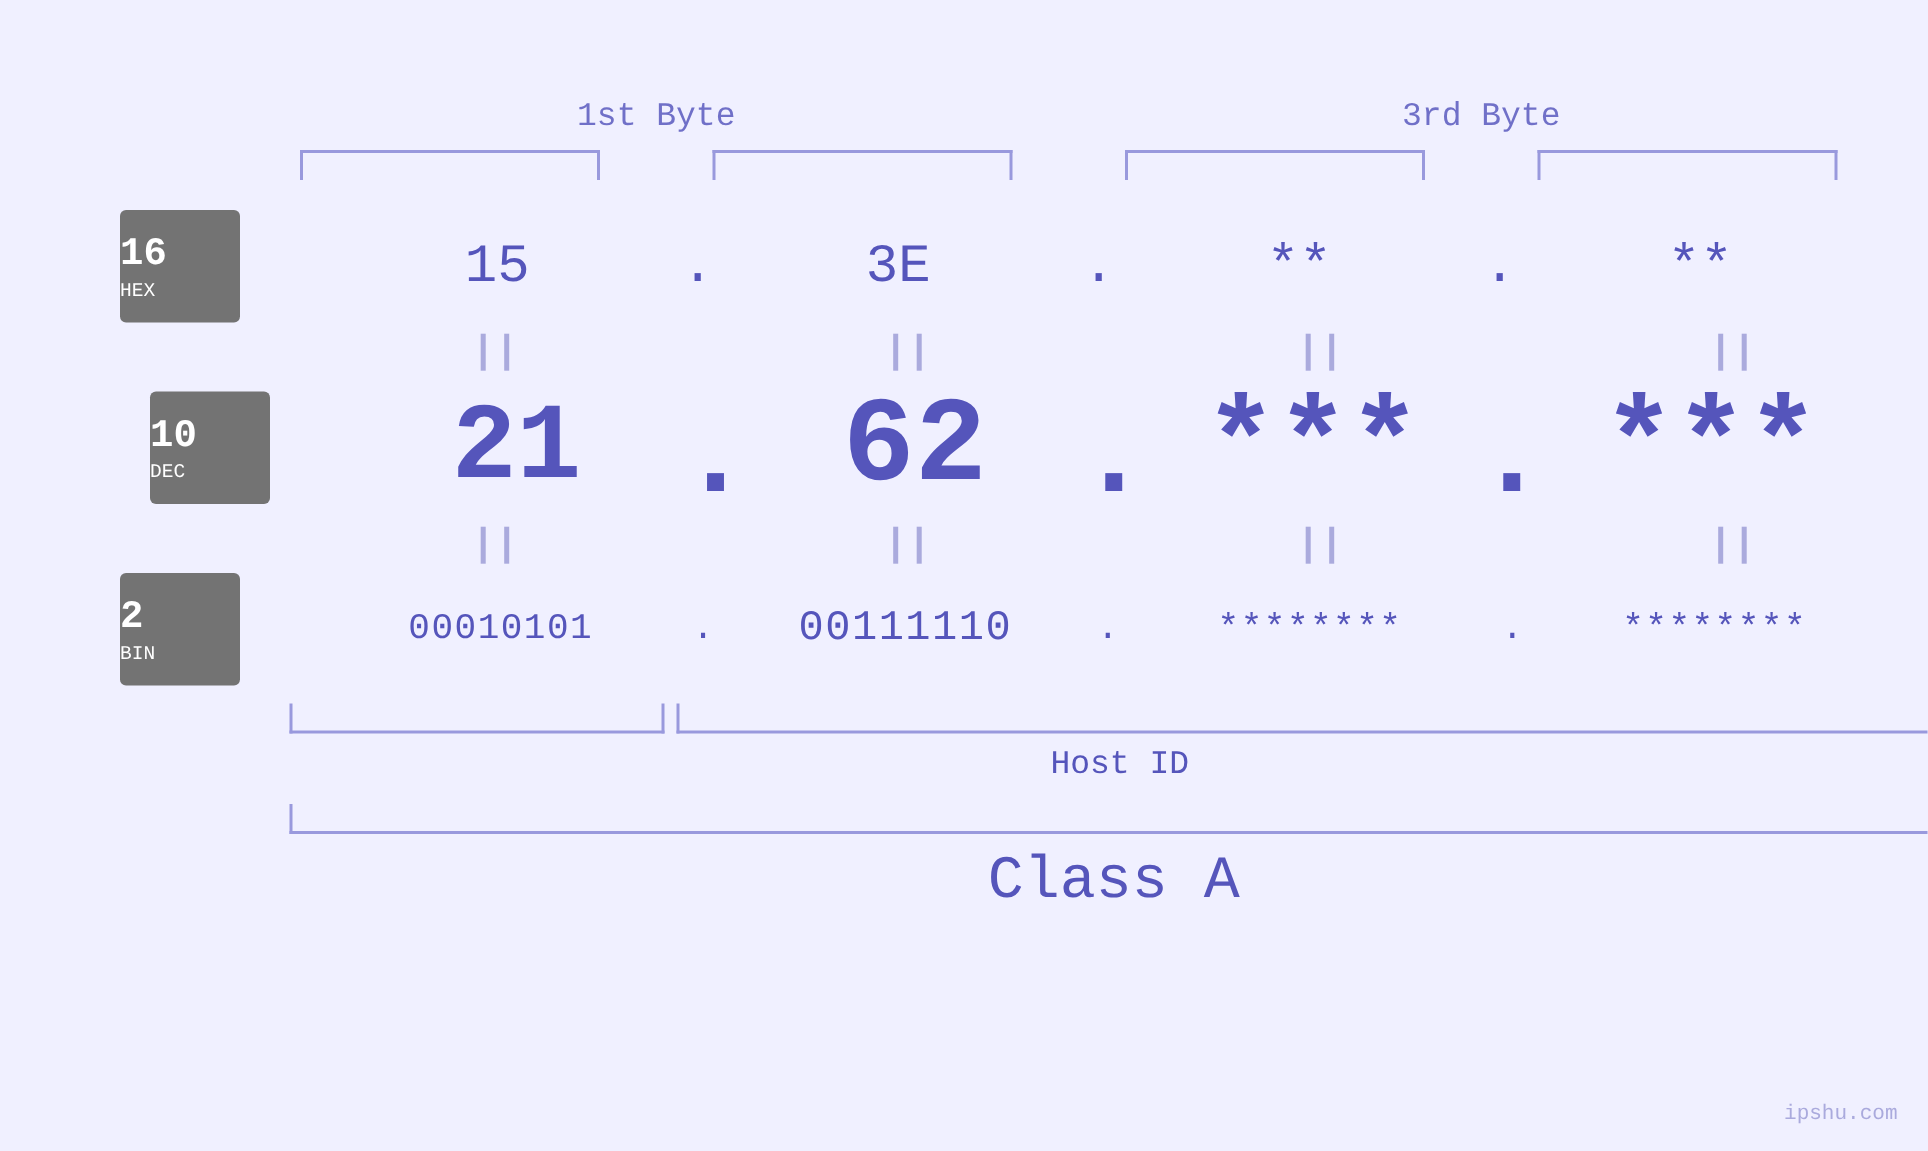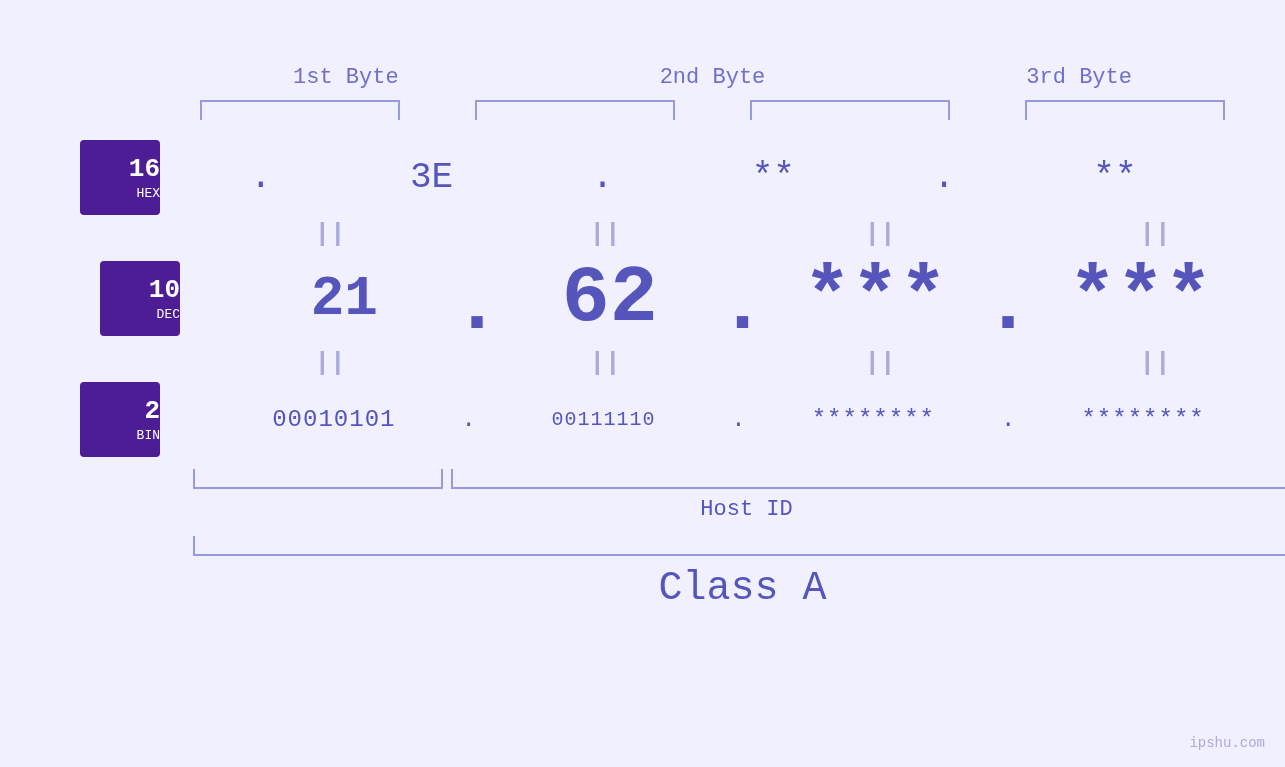--- a/index.html
+++ b/index.html
@@ -55,25 +55,25 @@
       width: 200px;
       height: 20px;
       border: 2px solid #9999dd;
       border-bottom: none;
       position: relative;
     }
 
     .badge {
       width: 80px;
       height: 75px;
-      background: #4c1d95;
+      background: #737373;
       color: white;
       display: flex;
       flex-direction: column;
-      align-items: flex-end;
+      align-items: flex-start;
       justify-content: center;
       margin-left: 40px;
       border-radius: 4px;
       flex-shrink: 0;
     }
 
     .badge-number {
       font-size: 26px;
       font-weight: bold;
       line-height: 1.2;
@@ -95,37 +95,37 @@
     }
 
   </style>
 </head>
 <body>
 
 <div class="main-container">
 
   <div class="header-row">
     <div class="byte-label">1st Byte</div>
-    <div class="byte-label">2nd Byte</div>
     <div class="byte-label">3rd Byte</div>
   </div>
 
   <div class="bracket-row">
     <div class="bracket"></div>
     <div class="bracket"></div>
     <div class="bracket"></div>
     <div class="bracket"></div>
   </div>
 
   <div style="display:flex; align-items:center; width:1285px; padding-left:40px; margin-bottom:0;">
     <div class="badge">
       <span class="badge-number">16</span>
       <span class="badge-label">HEX</span>
     </div>
     <div style="display:flex; align-items:center; margin-left:60px; flex:1; justify-content:space-around; padding-right:40px;">
+      <span style="width:200px; text-align:center; color:#5555bb; font-size:36px; font-family:'Courier New',monospace;">15</span>
       <span style="color:#5555bb; font-size:36px; font-family:'Courier New',monospace; margin-bottom:0;">.</span>
       <span style="width:200px; text-align:center; color:#5555bb; font-size:36px; font-family:'Courier New',monospace;">3E</span>
       <span style="color:#5555bb; font-size:36px; font-family:'Courier New',monospace;">.</span>
       <span style="width:200px; text-align:center; color:#5555bb; font-size:36px; font-family:'Courier New',monospace;">**</span>
       <span style="color:#5555bb; font-size:36px; font-family:'Courier New',monospace;">.</span>
       <span style="width:200px; text-align:center; color:#5555bb; font-size:36px; font-family:'Courier New',monospace;">**</span>
     </div>
   </div>
 
   <div style="display:flex; width:1100px; margin-left:200px; justify-content:space-around; height:38px; align-items:center;">
@@ -134,21 +134,21 @@
     <span style="width:200px; text-align:center; color:#aaaadd; font-size:26px; font-weight:bold;">||</span>
     <span style="width:200px; text-align:center; color:#aaaadd; font-size:26px; font-weight:bold;">||</span>
   </div>
 
   <div style="display:flex; align-items:center; width:1285px; padding-left:60px; margin-bottom:0;">
     <div class="badge">
       <span class="badge-number">10</span>
       <span class="badge-label">DEC</span>
     </div>
     <div style="display:flex; align-items:center; margin-left:60px; flex:1; justify-content:space-around; padding-right:40px;">
-      <span style="width:200px; text-align:center; color:#5555bb; font-size:56px; font-weight:bold; font-family:'Courier New',monospace;">21</span>
+      <span style="width:200px; text-align:center; color:#5555bb; font-size:72px; font-weight:bold; font-family:'Courier New',monospace;">21</span>
       <span style="color:#5555bb; font-size:80px; font-weight:bold; font-family:'Courier New',monospace; margin-bottom:-15px;">.</span>
       <span style="width:200px; text-align:center; color:#5555bb; font-size:80px; font-weight:bold; font-family:Liberation Mono, monospace;">62</span>
       <span style="color:#5555bb; font-size:80px; font-weight:bold; font-family:'Courier New',monospace; margin-bottom:-15px;">.</span>
       <span style="width:200px; text-align:center; color:#5555bb; font-size:80px; font-weight:bold; font-family:'Courier New',monospace;">***</span>
       <span style="color:#5555bb; font-size:80px; font-weight:bold; font-family:'Courier New',monospace; margin-bottom:-15px;">.</span>
       <span style="width:200px; text-align:center; color:#5555bb; font-size:80px; font-weight:bold; font-family:'Courier New',monospace;">***</span>
     </div>
   </div>
 
   <div style="display:flex; width:1100px; margin-left:200px; justify-content:space-around; height:38px; align-items:center;">
@@ -159,21 +159,21 @@
   </div>
 
   <div style="display:flex; align-items:center; width:1285px; padding-left:40px; margin-bottom:0;">
     <div class="badge">
       <span class="badge-number">2</span>
       <span class="badge-label">BIN</span>
     </div>
     <div style="display:flex; align-items:center; margin-left:60px; flex:1; justify-content:space-around; padding-right:28px;">
       <span style="width:200px; text-align:center; color:#5555bb; font-size:24px; font-family:'Courier New',monospace; letter-spacing:1px;">00010101</span>
       <span style="color:#5555bb; font-size:24px; font-family:'Courier New',monospace;">.</span>
-      <span style="width:200px; text-align:center; color:#5555bb; font-size:20px; font-family:'Courier New',monospace; letter-spacing:1px;">00111110</span>
+      <span style="width:200px; text-align:center; color:#5555bb; font-size:28px; font-family:'Courier New',monospace; letter-spacing:1px;">00111110</span>
       <span style="color:#5555bb; font-size:24px; font-family:'Courier New',monospace;">.</span>
       <span style="width:200px; text-align:center; color:#5555bb; font-size:24px; font-family:'Courier New',monospace; letter-spacing:1px;">********</span>
       <span style="color:#5555bb; font-size:24px; font-family:'Courier New',monospace;">.</span>
       <span style="width:200px; text-align:center; color:#5555bb; font-size:24px; font-family:'Courier New',monospace; letter-spacing:1px;">********</span>
     </div>
   </div>
 
   <div style="width:1100px; margin-left:200px; margin-top:12px;">
     <div style="display:flex; width:100%; gap:0;">
       <div style="width:250px; height:20px; border:2px solid #9999dd; border-top:none;"></div>

